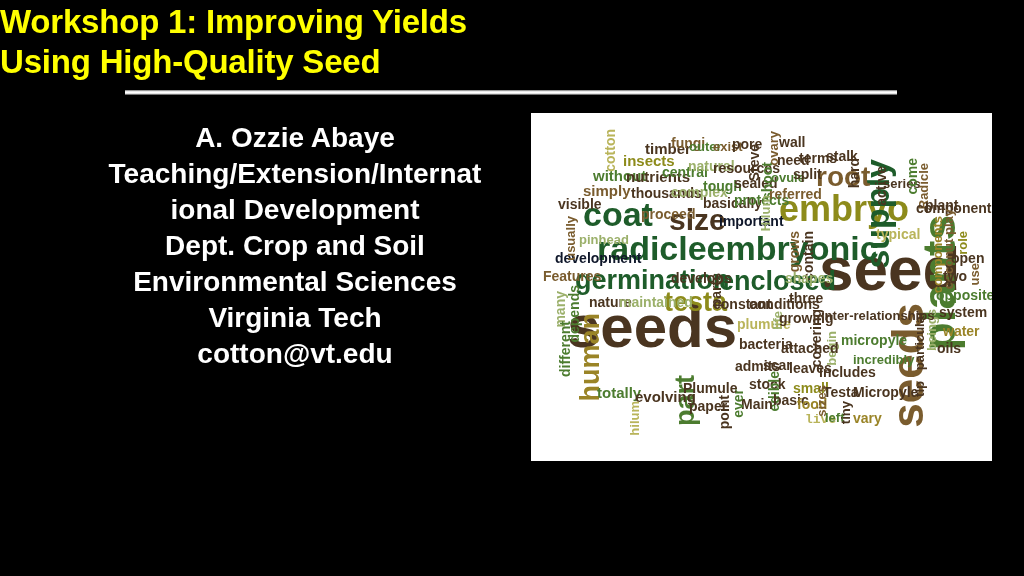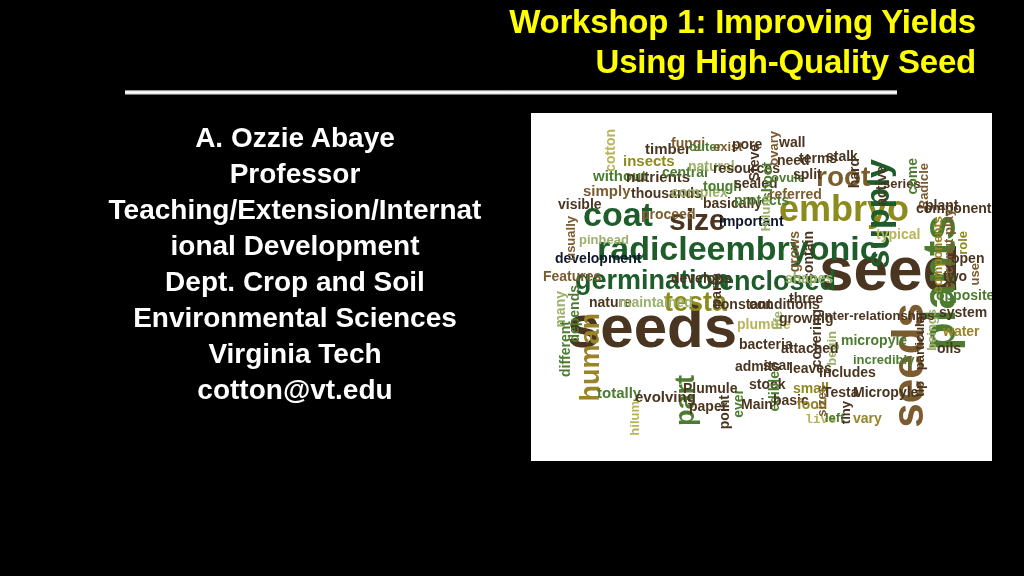--- a/index.html
+++ b/index.html
@@ -19,21 +19,21 @@
     height: 576px;
     background: #000000;
   }
 
   
   #title-block {
     position: absolute;
     left: 0;
     top: 2px;
     width: 976px;
-    text-align: right;
+    text-align: left;
   }
   .title-line {
     color: #ffff00;
     font-weight: bold;
     font-size: 33px;
     line-height: 40px;
     letter-spacing: -0.2px;
     white-space: nowrap;
   }
   #title-rule {
@@ -95,21 +95,20 @@
 <div id="slide">
 
   <div id="title-block">
     <div class="title-line">Workshop 1: Improving Yields</div>
     <div class="title-line">Using High-Quality Seed</div>
   </div>
   <div id="title-rule"></div>
 
   <div id="author-block">
     <div class="author-line">A.  Ozzie Abaye</div>
-    <div class="author-line">Professor</div>
     <div class="author-line">Teaching/Extension/Internat</div>
     <div class="author-line">ional Development</div>
     <div class="author-line">Dept. Crop and Soil</div>
     <div class="author-line">Environmental Sciences</div>
     <div class="author-line">Virginia Tech</div>
     <div class="author-line">cotton@vt.edu</div>
   </div>
 
   <div id="wordcloud-frame">
     <div id="wordcloud">

